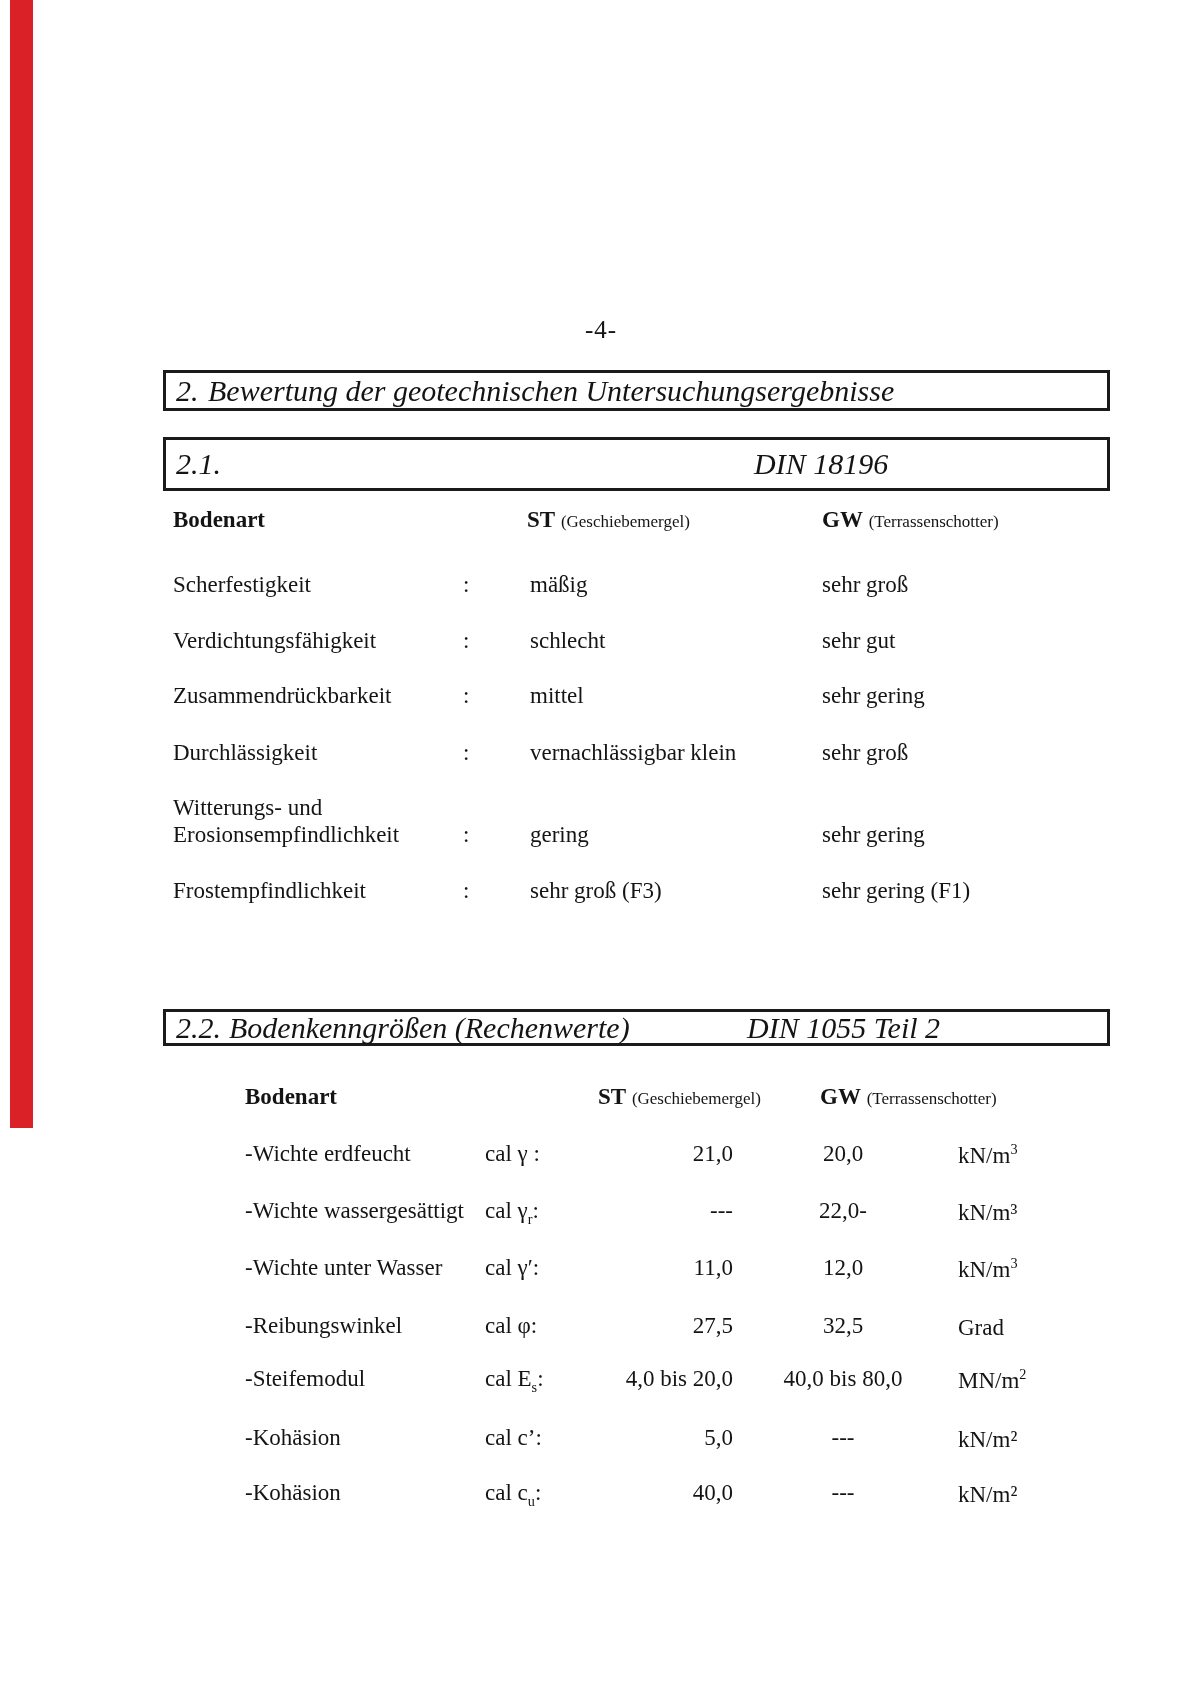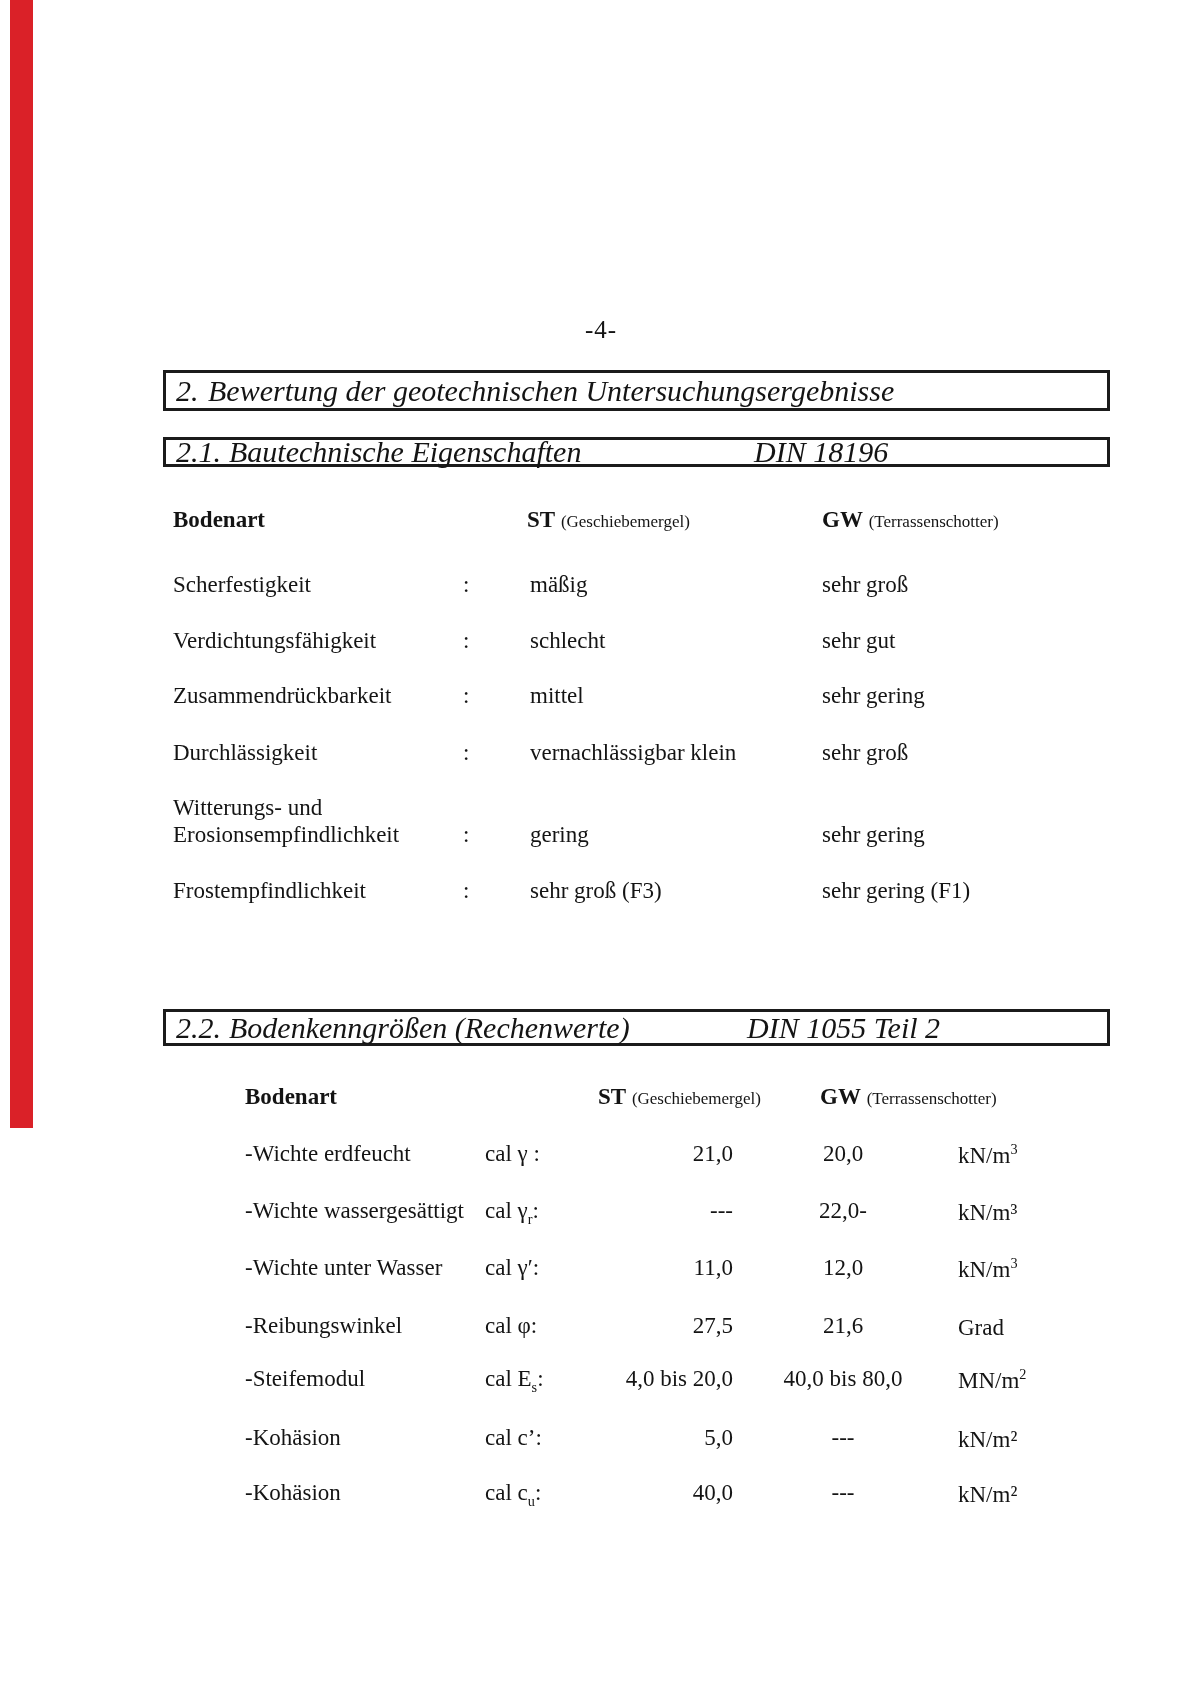--- a/index.html
+++ b/index.html
@@ -26,21 +26,21 @@
     position:absolute;left:163px;width:947px;
     border:3px solid #1b1b1b;background:#ffffff;
     box-sizing:border-box;
     display:flex;align-items:center;
     font-style:italic;font-size:30px;white-space:nowrap;
   }
   .hbox .hnum{margin-left:10px;}
   .hbox .htitle{position:absolute;}
   .hbox .hnorm{position:absolute;}
   #box-2   {top:370px;height:41px;}
-  #box-2-1 {top:437px;height:30px;}
+  #box-2-1 {top:437px;height:54px;}
   #box-2-2 {top:1009px;height:37px;}
   #box-2 .htitle{left:42px;}
   #box-2-1 .htitle{left:63px;}
   #box-2-2 .htitle{left:63px;}
   #box-2-1 .hnorm{left:588px;}
   #box-2-2 .hnorm{left:581px;}
 
   
   .t1-row{position:absolute;left:173px;width:950px;height:30px;font-size:23px;white-space:nowrap;}
   .t1-row .c-label{position:absolute;left:0;}
@@ -76,21 +76,20 @@
 
   <div class="page-number">-4-</div>
 
   <div class="hbox" id="box-2">
     <span class="hnum">2.</span>
     <span class="htitle">Bewertung der geotechnischen Untersuchungsergebnisse</span>
   </div>
 
   <div class="hbox" id="box-2-1">
     <span class="hnum">2.1.</span>
-    <span class="htitle">Bautechnische Eigenschaften</span>
     <span class="hnorm">DIN 18196</span>
   </div>
 
   <div class="t1-row t1-header" style="top:507px">
     <span class="c-label">Bodenart</span>
     <span class="c-st"><span class="hdr-big">ST</span> <span class="hdr-small">(Geschiebemergel)</span></span>
     <span class="c-gw"><span class="hdr-big">GW</span> <span class="hdr-small">(Terrassenschotter)</span></span>
   </div>
 
   <div class="t1-row" style="top:572px">
@@ -165,21 +164,21 @@
     <span class="c2-label">-Wichte unter Wasser</span>
     <span class="c2-cal"><span>cal γ′</span><sub></sub><span>:</span></span>
     <span class="c2-st">11,0</span>
     <span class="c2-gw">12,0</span>
     <span class="c2-unit"><span>kN/m</span><sup>3</sup></span>
   </div>
   <div class="t2-row" style="top:1313px">
     <span class="c2-label">-Reibungswinkel</span>
     <span class="c2-cal"><span>cal φ</span><sub></sub><span>:</span></span>
     <span class="c2-st">27,5</span>
-    <span class="c2-gw">21,6</span>
+    <span class="c2-gw">32,5</span>
     <span class="c2-unit"><span>Grad</span><sup></sup></span>
   </div>
   <div class="t2-row" style="top:1366px">
     <span class="c2-label">-Steifemodul</span>
     <span class="c2-cal"><span>cal E</span><sub>s</sub><span>:</span></span>
     <span class="c2-st">4,0 bis 20,0</span>
     <span class="c2-gw">40,0 bis 80,0</span>
     <span class="c2-unit"><span>MN/m</span><sup>2</sup></span>
   </div>
   <div class="t2-row" style="top:1425px">

